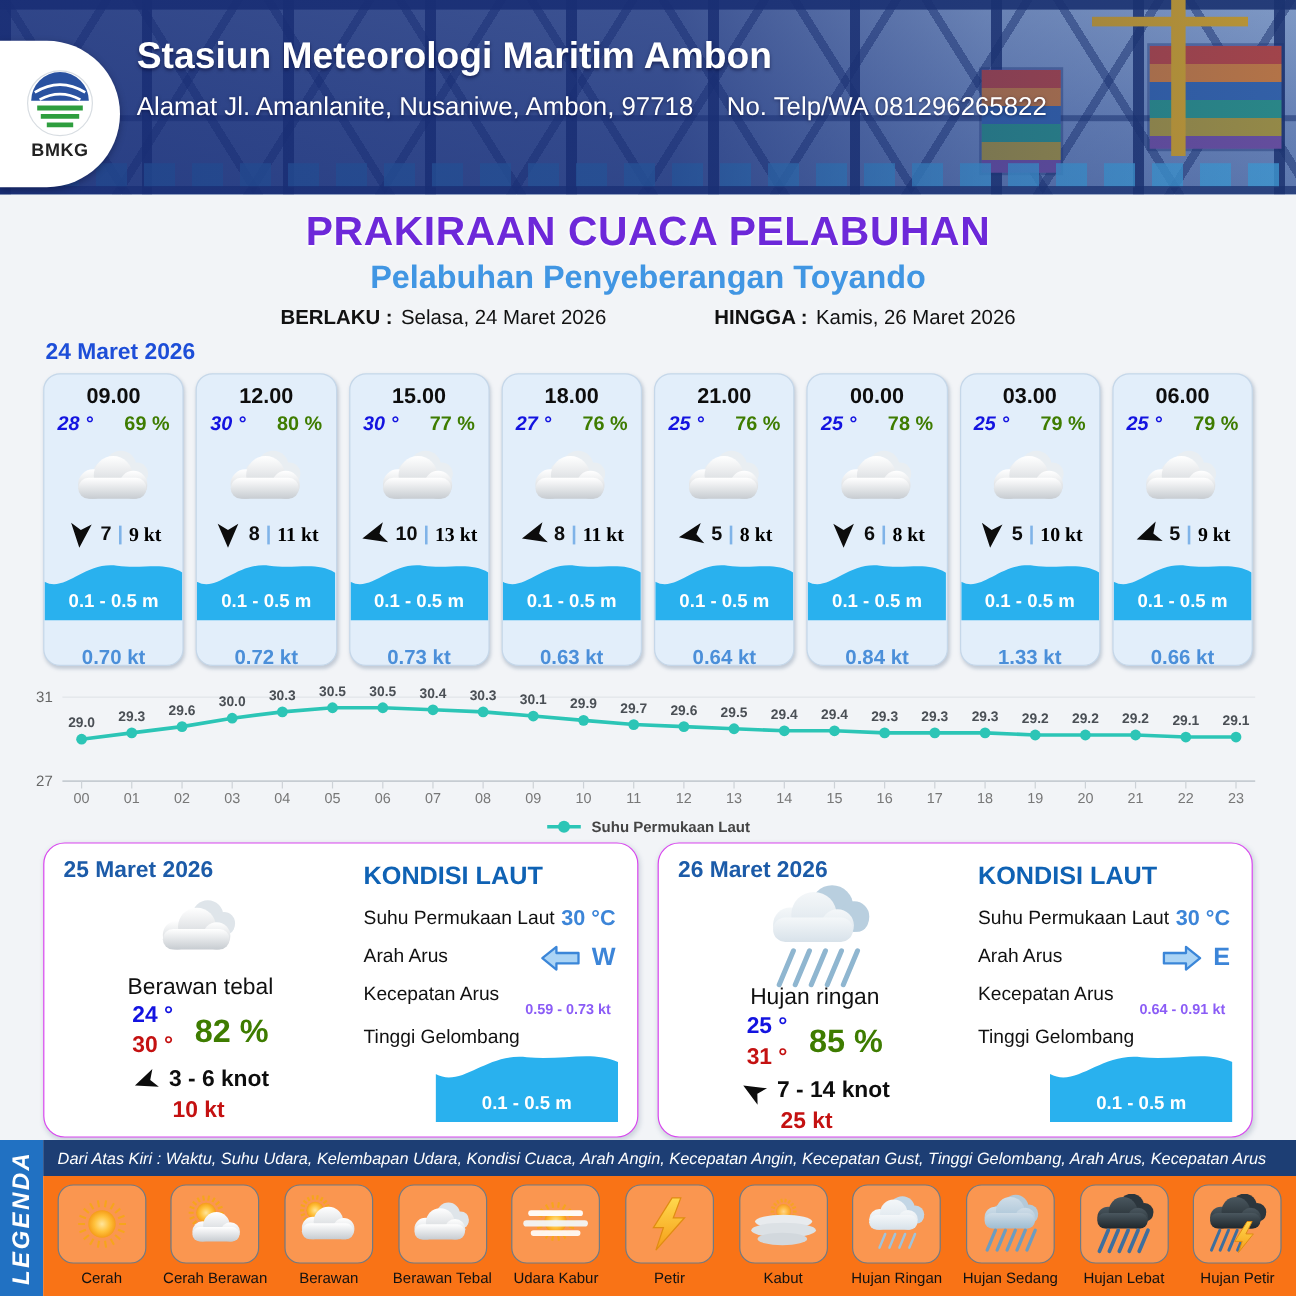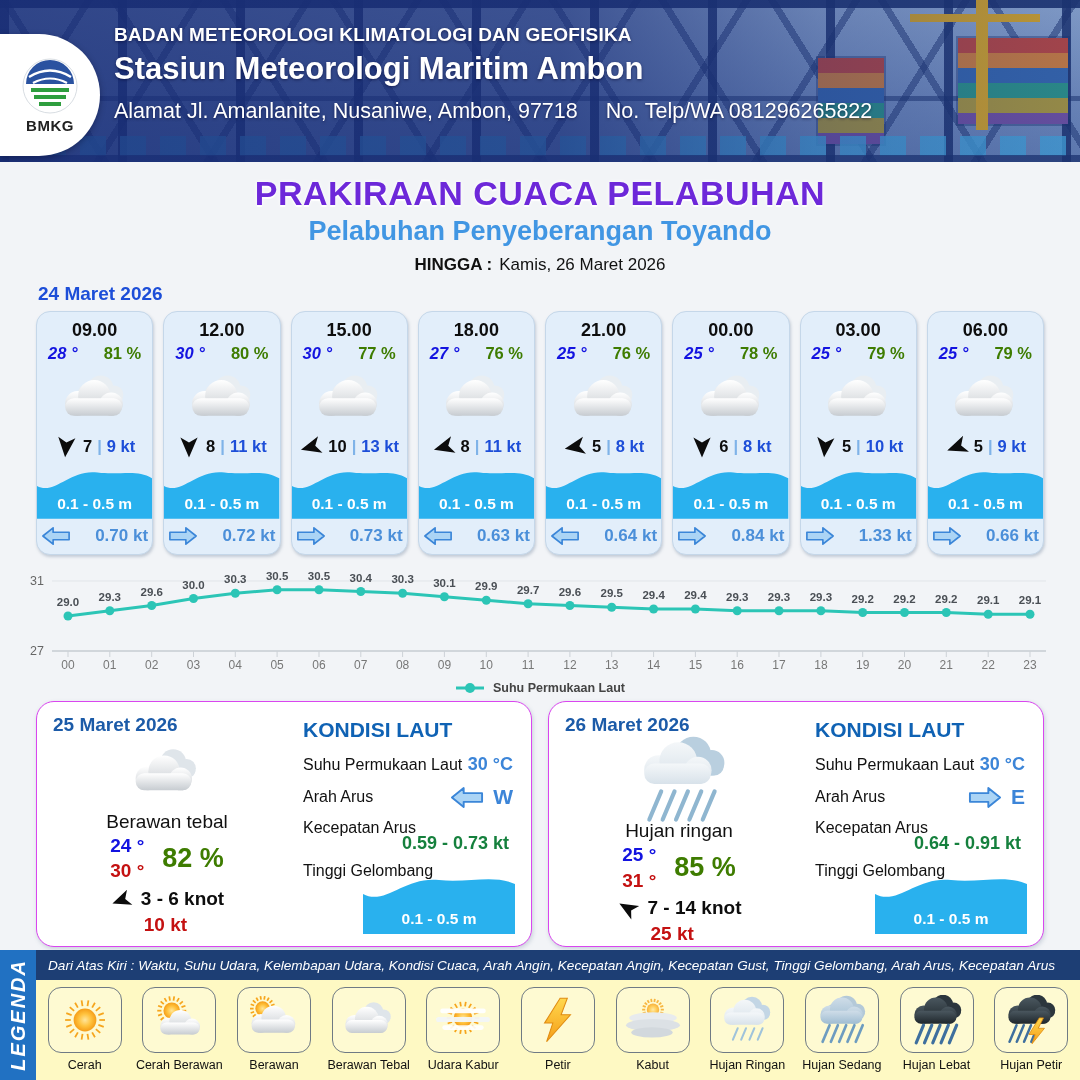--- a/index.html
+++ b/index.html
@@ -43,25 +43,25 @@
   .hour-cards{display:flex;gap:10px;margin:0 36px;height:244px;}
   .hour-card{flex:1;background:#e2eefa;border:1.5px solid #c5d7e9;border-radius:14px;box-shadow:1px 2px 3px rgba(110,130,155,.35);display:flex;flex-direction:column;overflow:hidden;}
   .hc-time{font-size:18px;font-weight:bold;color:#0d0d0d;text-align:center;padding-top:8px;}
   .hc-th{display:flex;justify-content:space-between;padding:3px 11px 0;font-size:16.5px;font-weight:bold;}
   .hc-temp{color:#1313e0;font-style:italic;}
   .hc-hum{color:#3e7c00;}
   .hc-icon{height:66px;display:flex;align-items:center;justify-content:center;margin-top:4px;}
   .hc-wind{display:flex;align-items:center;justify-content:center;gap:5px;font-size:16.5px;font-weight:bold;height:34px;color:#0d0d0d;}
   .wind-rot{display:inline-flex;width:24px;height:24px;}
   .pipe{color:#7fb3e8;font-weight:bold;}
-  .hc-gust{color:#1d4ed8;}
+  .hc-gust{color:#000000;font-family:Liberation Serif, serif;}
   .hc-wave{position:relative;height:58px;margin-top:auto;}
   .hc-wave svg{position:absolute;inset:0;width:100%;height:100%;}
   .wave-text{position:absolute;left:0;right:0;bottom:6px;text-align:center;color:#fff;font-size:15.5px;font-weight:bold;}
-  .hc-cur{height:37px;display:flex;align-items:center;justify-content:center;gap:24px;font-size:17px;font-weight:bold;color:#4b8fd9;}
+  .hc-cur{height:37px;display:flex;align-items:center;justify-content:center;gap:24px;font-size:17px;font-weight:bold;color:#4b8fd9;flex-direction:column;}
 
   
   .chart-section{margin:10px 18px 0;}
   .chart-legend{display:flex;justify-content:center;align-items:center;gap:8px;font-size:12.5px;font-weight:bold;color:#444;margin-top:0px;}
 
   
   .day-cards{display:flex;gap:16px;margin:6px 36px 0;height:246px;}
   .day-card{position:relative;flex:1;background:#fff;border:1px solid #d946ef;border-radius:18px;box-shadow:1px 2px 4px rgba(110,130,155,.3);padding:12px 16px 10px;display:flex;gap:8px;}
   .dc-left{width:228px;display:flex;flex-direction:column;align-items:center;}
   .dc-date{align-self:flex-start;font-size:19px;font-weight:bold;color:#1c5ba8;}
@@ -73,30 +73,30 @@
   .t-max{color:#c41111;}
   .dc-hum{font-size:27px;font-weight:bold;color:#3e7c00;}
   .dc-windcol{display:flex;flex-direction:column;align-items:flex-start;margin-top:3px;}
   .dc-wind{display:flex;align-items:center;gap:7px;font-size:19px;font-weight:bold;color:#0d0d0d;}
   .dc-gust{font-size:19px;font-weight:bold;color:#c41111;padding-left:34px;margin-top:3px;}
   .dc-right{flex:1;position:relative;padding:4px 2px 0 14px;}
   .sea-title{font-size:21px;font-weight:bold;color:#0f62b4;margin-bottom:12px;}
   .sea-row{display:flex;justify-content:space-between;align-items:center;font-size:16px;color:#111;margin-bottom:10px;}
   .sea-val{color:#3c85d8;font-weight:bold;font-size:18px;white-space:nowrap;}
   .sea-dir{display:flex;align-items:center;gap:9px;color:#3c85d8;font-weight:bold;font-size:21px;}
-  .sea-kec{display:block;text-align:right;color:#15803d;font-weight:bold;font-size:18px;margin:-4px 4px 8px 0;}
+  .sea-kec{display:block;text-align:right;color:#8b5cf6;font-weight:bold;font-size:12px;margin:-4px 4px 8px 0;}
   .sea-wave{position:absolute;right:0;bottom:2px;width:152px;height:64px;}
   .sea-wave svg{position:absolute;inset:0;width:100%;height:100%;}
 
   
   .legend{position:absolute;left:0;right:0;bottom:0;height:130px;}
   .ribbon{position:absolute;left:0;top:0;width:36px;height:130px;background:#2171c2;display:flex;align-items:center;justify-content:center;}
   .ribbon span{writing-mode:vertical-rl;transform:rotate(180deg);color:#fff;font-size:20px;font-weight:bold;font-style:italic;letter-spacing:2px;}
   .leg-note{position:absolute;left:36px;right:0;top:0;height:30px;background:#1d3e74;color:#fff;font-style:italic;font-size:13.6px;display:flex;align-items:center;padding-left:12px;box-sizing:border-box;}
-  .leg-items{position:absolute;left:36px;right:0;top:30px;bottom:0;background:#fef9c3;display:flex;justify-content:space-evenly;padding-top:7px;box-sizing:border-box;}
+  .leg-items{position:absolute;left:36px;right:0;top:30px;bottom:0;background:#f97316;display:flex;justify-content:space-evenly;padding-top:7px;box-sizing:border-box;}
   .leg-item{display:flex;flex-direction:column;align-items:center;width:92px;}
   .leg-box{width:72px;height:64px;border:1.6px solid #6f7a84;border-radius:13px;display:flex;align-items:center;justify-content:center;background:rgba(255,255,255,.25);}
   .leg-label{font-size:12.5px;color:#111;margin-top:5px;text-align:center;white-space:nowrap;}
 </style>
 </head>
 <body>
 
 <div class="page">
 
   <div class="header">
@@ -119,44 +119,44 @@
         <path d="M5 27 a24 24 0 0 1 48 0 z" fill="#2a52a0"></path>
         <path d="M8 20 q21 -13 42 0" stroke="#fff" stroke-width="2.4" fill="none"></path>
         <path d="M12 26 q17 -9 34 0" stroke="#fff" stroke-width="2.2" fill="none"></path>
         <path d="M10 33 h38" stroke="#2e9e3e" stroke-width="4"></path>
         <path d="M13 40 h32" stroke="#2e9e3e" stroke-width="4"></path>
         <path d="M18 47 h22" stroke="#2e9e3e" stroke-width="4"></path>
       </svg>
       <div class="logo-txt">BMKG</div>
     </div>
     <div class="head-text">
-      <div class="ht-agency">BADAN METEOROLOGI KLIMATOLOGI DAN GEOFISIKA</div>
       <div class="ht-station">Stasiun Meteorologi Maritim Ambon</div>
       <div class="ht-addr">
         <span>Alamat Jl. Amanlanite, Nusaniwe, Ambon, 97718</span>
         <span>No. Telp/WA  081296265822</span>
       </div>
     </div>
   </div>
 
   <div class="title-block">
     <h1 class="main-title">PRAKIRAAN CUACA PELABUHAN</h1>
     <div class="sub-title">Pelabuhan Penyeberangan Toyando</div>
     <div class="valid-row">
+      <div><b>BERLAKU :</b><span class="v">Selasa, 24 Maret 2026</span></div>
       <div><b>HINGGA :</b><span class="v">Kamis, 26 Maret 2026</span></div>
     </div>
   </div>
 
   <div class="day1-label">24 Maret 2026</div>
   <div class="hour-cards" id="hour-cards">
       <div class="hour-card">
     <div class="hc-time">09.00</div>
     <div class="hc-th">
       <span class="hc-temp">28 °</span>
-      <span class="hc-hum">81 %</span>
+      <span class="hc-hum">69 %</span>
     </div>
     <div class="hc-icon">
           <svg width="74" height="53" viewBox="0 0 56 40">
             <defs>
 <linearGradient id="gCloudW" x1="0" y1="0" x2="0" y2="1">
                 <stop offset="0" stop-color="#ffffff"></stop>
                 <stop offset="1" stop-color="#c7ccd1"></stop>
               </linearGradient>
 <linearGradient id="gCloudB" x1="0" y1="0" x2="0" y2="1">
                 <stop offset="0" stop-color="#f4f7f9"></stop>

